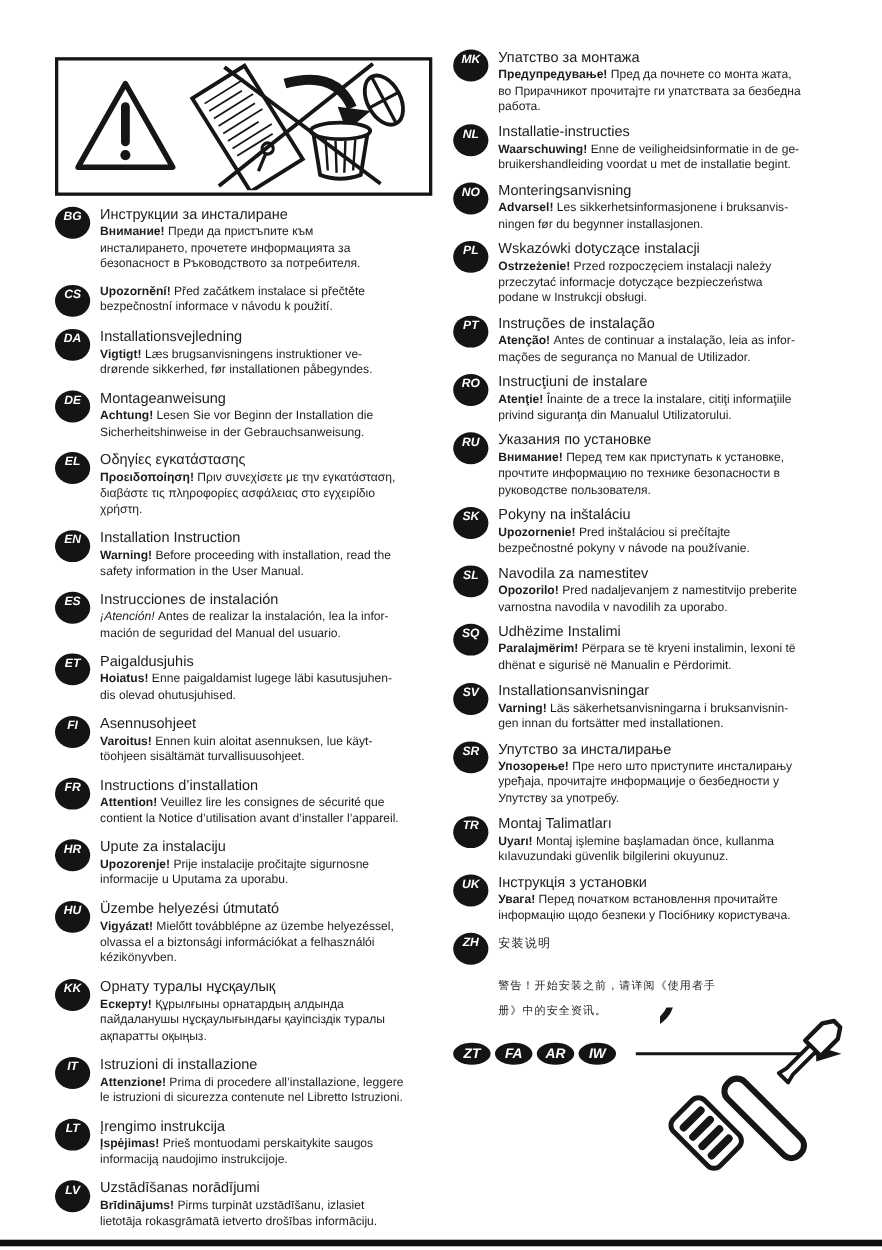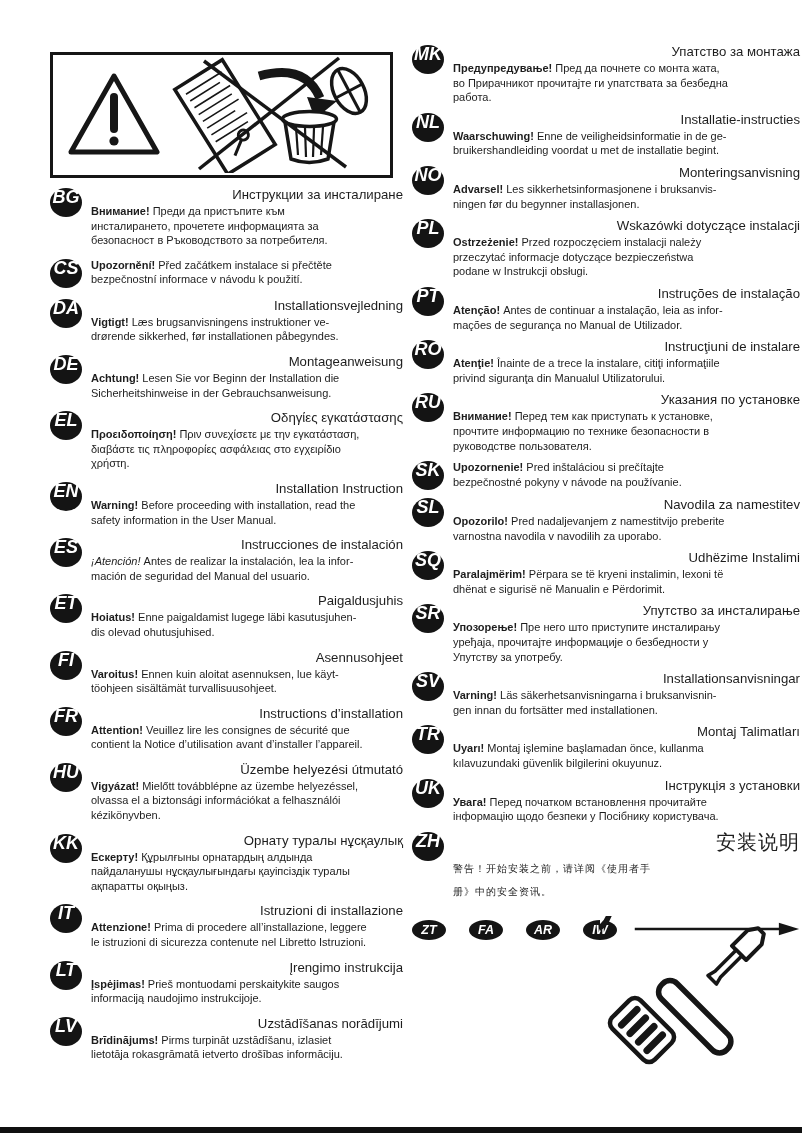--- a/index.html
+++ b/index.html
@@ -20,30 +20,30 @@
   .warning-box svg { display:block; }
 
   .lang-item { display:flex; gap:9px; margin-bottom:10px; }
   #col-right .lang-item { margin-bottom:7px; }
 
   .lang-badge {
     display:inline-block; flex:0 0 auto;
     min-width:30px; height:29px; padding:0 1px;
     border-radius:50%;
     background:#141414; color:#ffffff;
-    font-style:italic; font-weight:700; font-size:18px; line-height:19px;
+    font-style:italic; font-weight:700; font-size:11px; line-height:19px;
     text-align:center; letter-spacing:0px; margin-top:1px;
   }
   .lang-text { flex:1 1 auto; }
-  .lang-title { font-size:13.2px; line-height:15px; margin-bottom:2px;text-align:right; }
+  .lang-title { font-size:13.2px; line-height:15px; margin-bottom:2px; }
   .lang-body  { font-size:11px; line-height:14.6px; white-space:pre-line; }
   .lang-body .warn { font-weight:700; }
   .lang-body .warn.plain { font-weight:400;font-style:italic; }
 
-  .lang-item.zh .lang-title { font-size:20px; line-height:22px; letter-spacing:1px; margin-bottom:4px; }
+  .lang-item.zh .lang-title { font-size:11px; line-height:22px; letter-spacing:1px; margin-bottom:16px; }
   .lang-item.zh .lang-body  { font-size:10px; line-height:23px; letter-spacing:1px; }
 
   .footer-row { display:flex; align-items:center; gap:10px; margin-top:16px; }
   .footer-badge { min-width:32px; height:20px; font-size:12.5px; line-height:20px; }
   .footer-arrow { margin-left:6px; }
 
   #tools-illustration { position:absolute; left:600px; top:916px; }
 
   .page-edge { position:absolute; left:0; top:1127px; width:802px; height:6px; background:#101010; }
 </style>
@@ -183,20 +183,28 @@
   </div>
       <div class="lang-item">
     <span class="lang-badge">FR</span>
     <div class="lang-text">
       <div class="lang-title">Instructions d’installation</div>
       <div class="lang-body"><b class="warn">Attention! </b><span class="rest">Veuillez lire les consignes de sécurité que
 contient la Notice d’utilisation avant d’installer l’appareil.</span></div>
     </div>
   </div>
       <div class="lang-item">
+    <span class="lang-badge">HR</span>
+    <div class="lang-text">
+      <div class="lang-title">Upute za instalaciju</div>
+      <div class="lang-body"><b class="warn">Upozorenje! </b><span class="rest">Prije instalacije pročitajte sigurnosne
+informacije u Uputama za uporabu.</span></div>
+    </div>
+  </div>
+      <div class="lang-item">
     <span class="lang-badge">HU</span>
     <div class="lang-text">
       <div class="lang-title">Üzembe helyezési útmutató</div>
       <div class="lang-body"><b class="warn">Vigyázat! </b><span class="rest">Mielőtt továbblépne az üzembe helyezéssel,
 olvassa el a biztonsági információkat  a felhasználói
 kézikönyvben.</span></div>
     </div>
   </div>
       <div class="lang-item">
     <span class="lang-badge">KK</span>
@@ -291,58 +299,59 @@
     <div class="lang-text">
       <div class="lang-title">Указания по установке</div>
       <div class="lang-body"><b class="warn">Внимание! </b><span class="rest">Перед тем как приступать к установке,
 прочтите информацию по технике безопасности в
 руководстве пользователя.</span></div>
     </div>
   </div>
       <div class="lang-item">
     <span class="lang-badge">SK</span>
     <div class="lang-text">
+      <div class="lang-title">Pokyny na inštaláciu</div>
       <div class="lang-body"><b class="warn">Upozornenie! </b><span class="rest">Pred inštaláciou si prečítajte
 bezpečnostné pokyny v návode na používanie.</span></div>
     </div>
   </div>
       <div class="lang-item">
     <span class="lang-badge">SL</span>
     <div class="lang-text">
       <div class="lang-title">Navodila za namestitev</div>
       <div class="lang-body"><b class="warn">Opozorilo! </b><span class="rest">Pred nadaljevanjem z namestitvijo preberite
 varnostna navodila v navodilih za uporabo.</span></div>
     </div>
   </div>
       <div class="lang-item">
     <span class="lang-badge">SQ</span>
     <div class="lang-text">
       <div class="lang-title">Udhëzime Instalimi</div>
       <div class="lang-body"><b class="warn">Paralajmërim! </b><span class="rest">Përpara se të kryeni instalimin, lexoni të
 dhënat e sigurisë në Manualin e Përdorimit.</span></div>
+    </div>
+  </div>
+      <div class="lang-item">
+    <span class="lang-badge">SV</span>
+    <div class="lang-text">
+      <div class="lang-title">Installationsanvisningar</div>
+      <div class="lang-body"><b class="warn">Varning! </b><span class="rest">Läs säkerhetsanvisningarna i bruksanvisnin-
+gen innan du fortsätter med installationen.</span></div>
     </div>
   </div>
       <div class="lang-item">
     <span class="lang-badge">SR</span>
     <div class="lang-text">
       <div class="lang-title">Упутство за инсталирање</div>
       <div class="lang-body"><b class="warn">Упозорење! </b><span class="rest">Пре него што приступите инсталирању
 уређаја, прочитајте информације о безбедности у
 Упутству за употребу.</span></div>
     </div>
   </div>
       <div class="lang-item">
-    <span class="lang-badge">SV</span>
-    <div class="lang-text">
-      <div class="lang-title">Installationsanvisningar</div>
-      <div class="lang-body"><b class="warn">Varning! </b><span class="rest">Läs säkerhetsanvisningarna i bruksanvisnin-
-gen innan du fortsätter med installationen.</span></div>
-    </div>
-  </div>
-      <div class="lang-item">
     <span class="lang-badge">TR</span>
     <div class="lang-text">
       <div class="lang-title">Montaj Talimatları</div>
       <div class="lang-body"><b class="warn">Uyarı! </b><span class="rest">Montaj işlemine başlamadan önce, kullanma
 kılavuzundaki güvenlik bilgilerini okuyunuz.</span></div>
     </div>
   </div>
       <div class="lang-item">
     <span class="lang-badge">UK</span>
     <div class="lang-text">
@@ -355,21 +364,21 @@
     <span class="lang-badge">ZH</span>
     <div class="lang-text">
       <div class="lang-title">安装说明</div>
       <div class="lang-body"><b class="warn"></b><span class="rest">警告！开始安装之前，请详阅《使用者手
 册》中的安全资讯。</span></div>
     </div>
   </div>
     </div>
 
   <div class="footer-row">
-    <span id="footer-codes" style="display:flex; gap:23px;">
+    <span id="footer-codes" style="display:flex; gap:4px;">
         <span class="lang-badge footer-badge">ZT</span>
         <span class="lang-badge footer-badge">FA</span>
         <span class="lang-badge footer-badge">AR</span>
         <span class="lang-badge footer-badge">IW</span>
       </span>
     <svg class="footer-arrow" width="190" height="18" viewBox="0 0 190 18">
       <line x1="2" y1="9" x2="168" y2="9" stroke="#161616" stroke-width="2.6"></line>
       <polygon points="166,2 189,9 166,16" fill="#161616"></polygon>
     </svg>
   </div>

